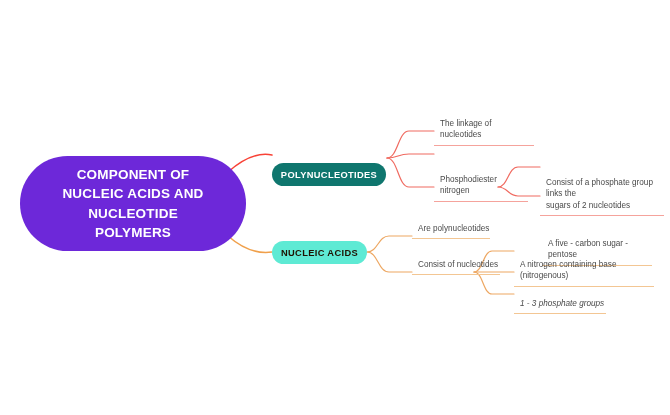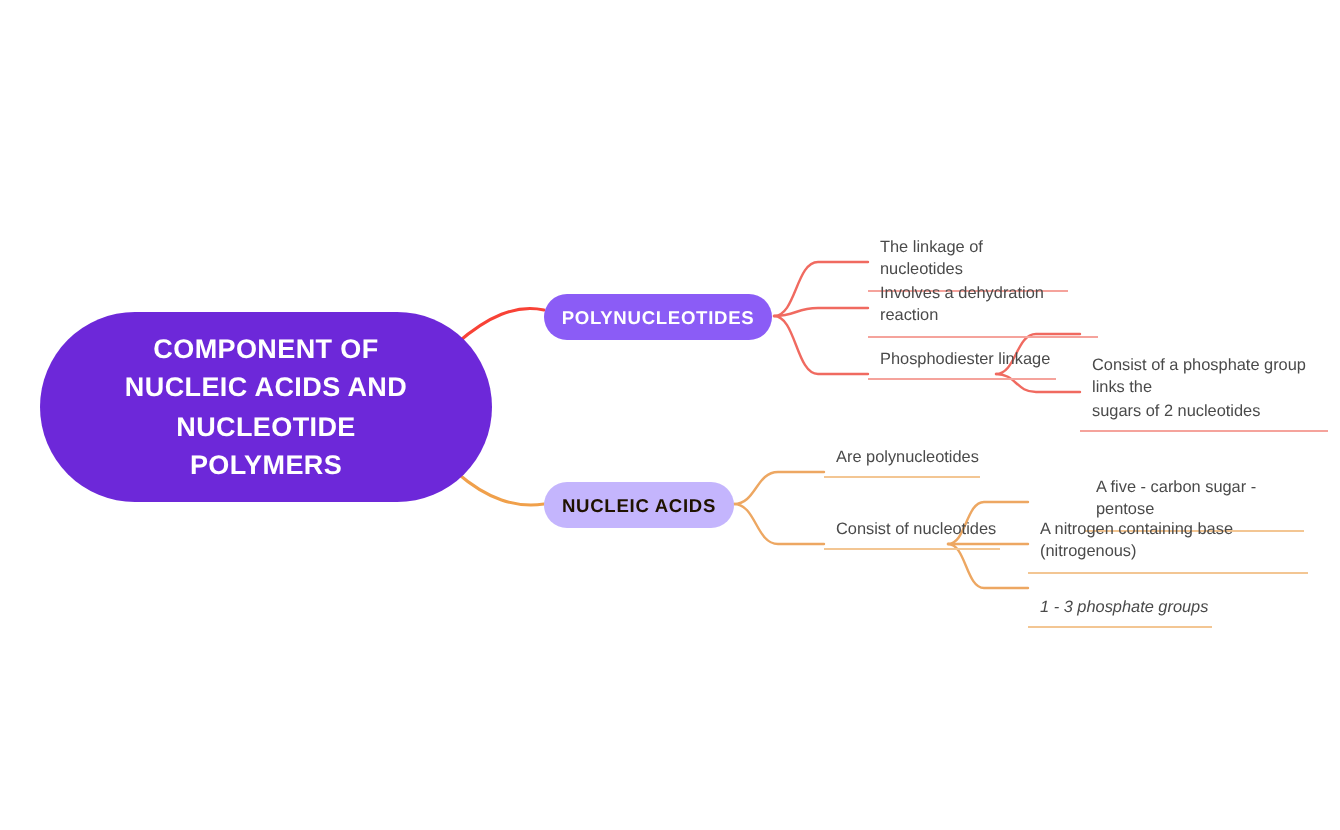--- a/index.html
+++ b/index.html
@@ -68,30 +68,30 @@
     box-sizing: border-box;
     padding: 0 14px;
     height: 23px;
     font-size: 9.3px;
     font-weight: bold;
     letter-spacing: .35px;
     white-space: nowrap;
   }
   .pill-poly {
     left: 272px;
-    top: 147px;
+    top: 163px;
     width: 114px;
-    background: #8b5cf6;
+    background: #0f766e;
     color: #ffffff;
   }
   .pill-nucleic {
     left: 272px;
     top: 241px;
     width: 95px;
-    background: #c4b5fd;
+    background: #5eead4;
     color: #1f1200;
   }
 
   
   .leaf {
     position: absolute;
     font-size: 8.2px;
     line-height: 1.38;
     color: #4a4a4a;
     padding: 0 0 4px 6px;
@@ -139,23 +139,22 @@
   <div class="pill pill-poly">
     <span>POLYNUCLEOTIDES</span>
   </div>
 
   <div class="pill pill-nucleic">
     <span>NUCLEIC ACIDS</span>
   </div>
 
   <div class="leaf red" style="left:434px; top:118px; width:100px;">The linkage of nucleotides</div>
 
-  <div class="leaf red" style="left:434px; top:141px; width:115px;">Involves a dehydration reaction</div>
 
-  <div class="leaf red" style="left:434px; top:174px; width:94px;">Phosphodiester linkage</div>
+  <div class="leaf red" style="left:434px; top:174px; width:94px;">Phosphodiester nitrogen</div>
 
 
   <div class="leaf red" style="left:540px; top:177px; width:124px;">Consist of a phosphate group links the
 sugars of 2 nucleotides</div>
 
   <div class="leaf amber" style="left:412px; top:259px; width:88px;">Consist of nucleotides</div>
 
   <div class="leaf amber" style="left:412px; top:223px; width:78px;">Are polynucleotides</div>
 
   <div class="leaf amber" style="left:514px; top:238px; width:110px;margin-left:28px;">A five - carbon sugar - pentose</div>

